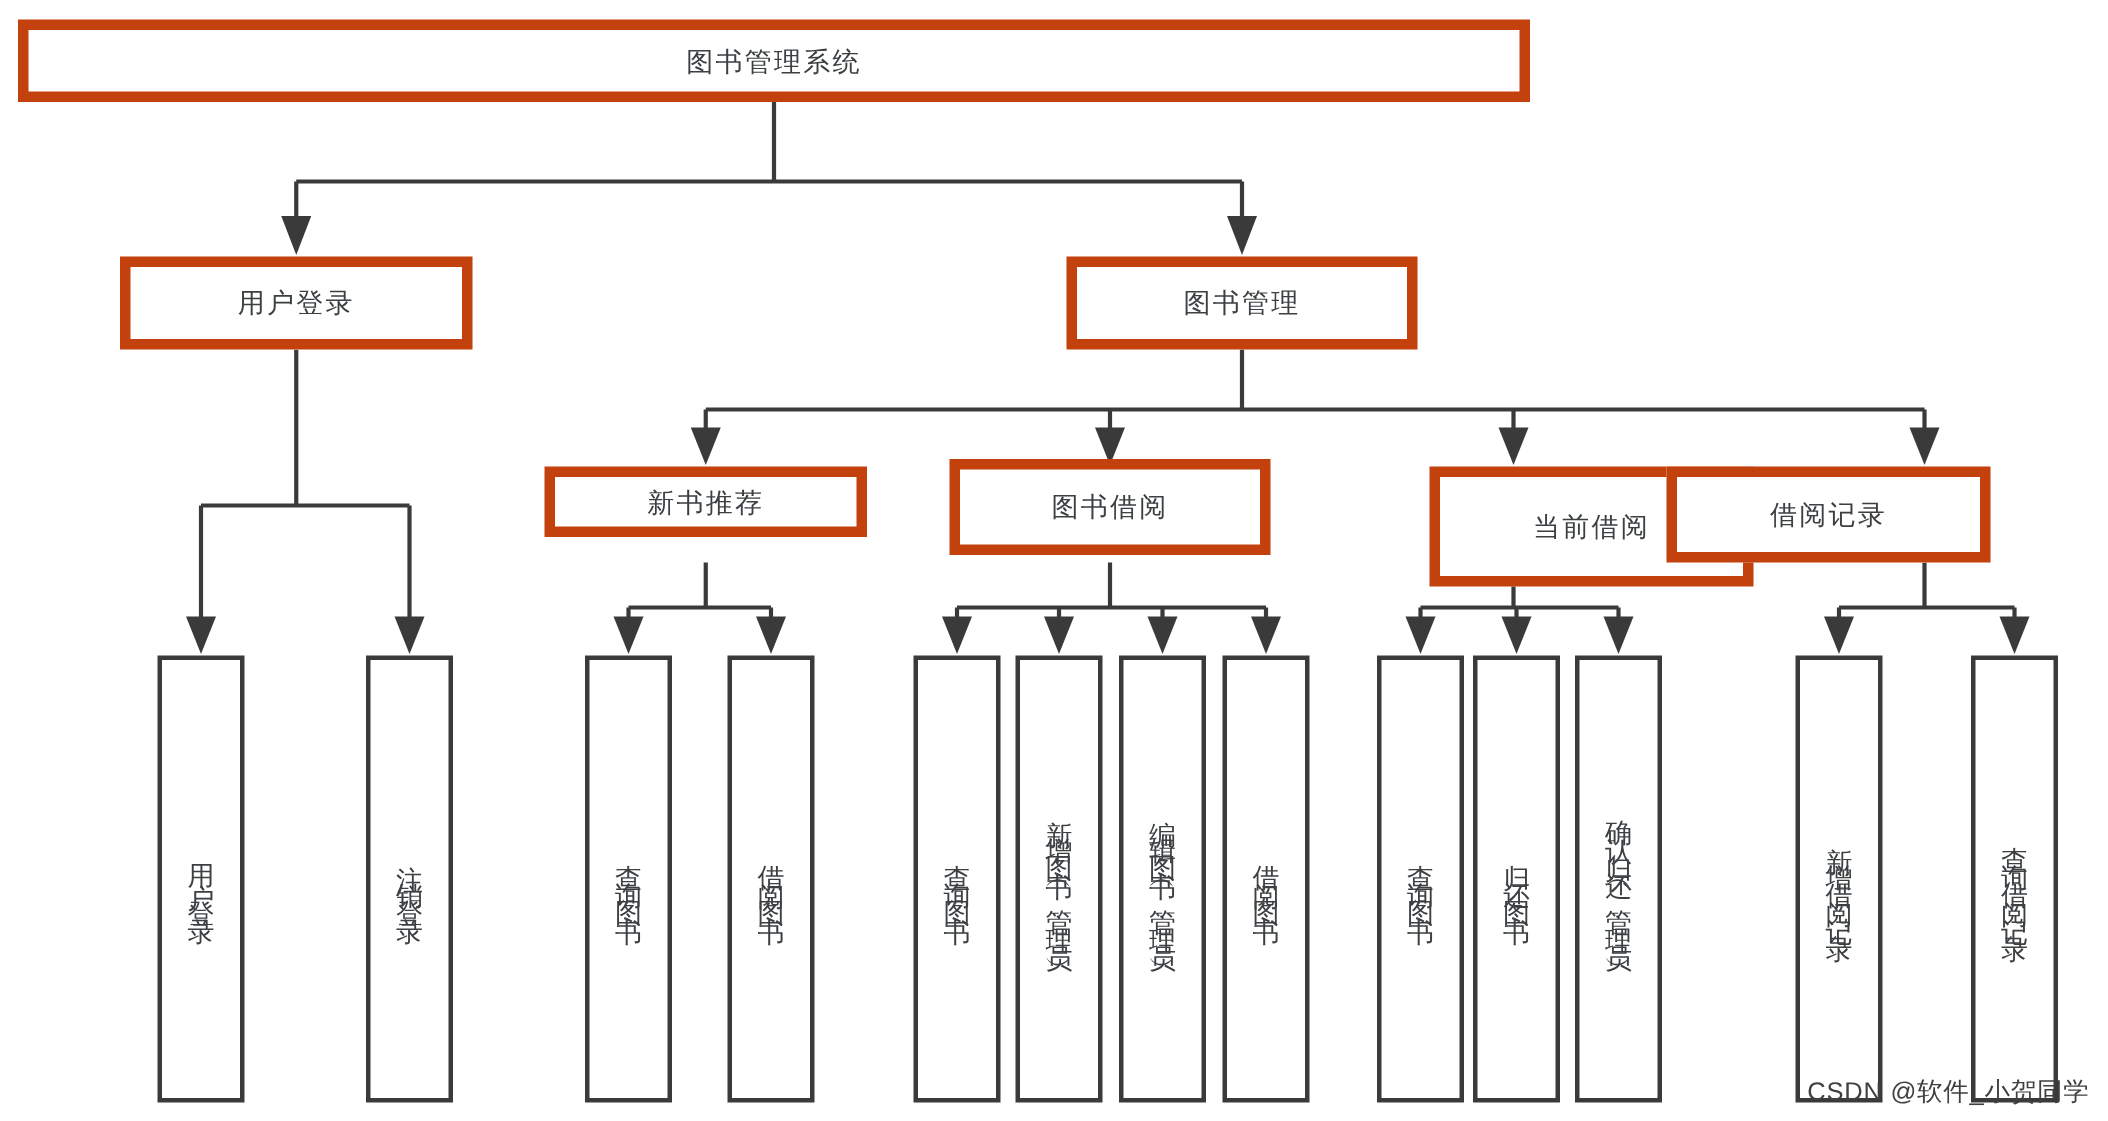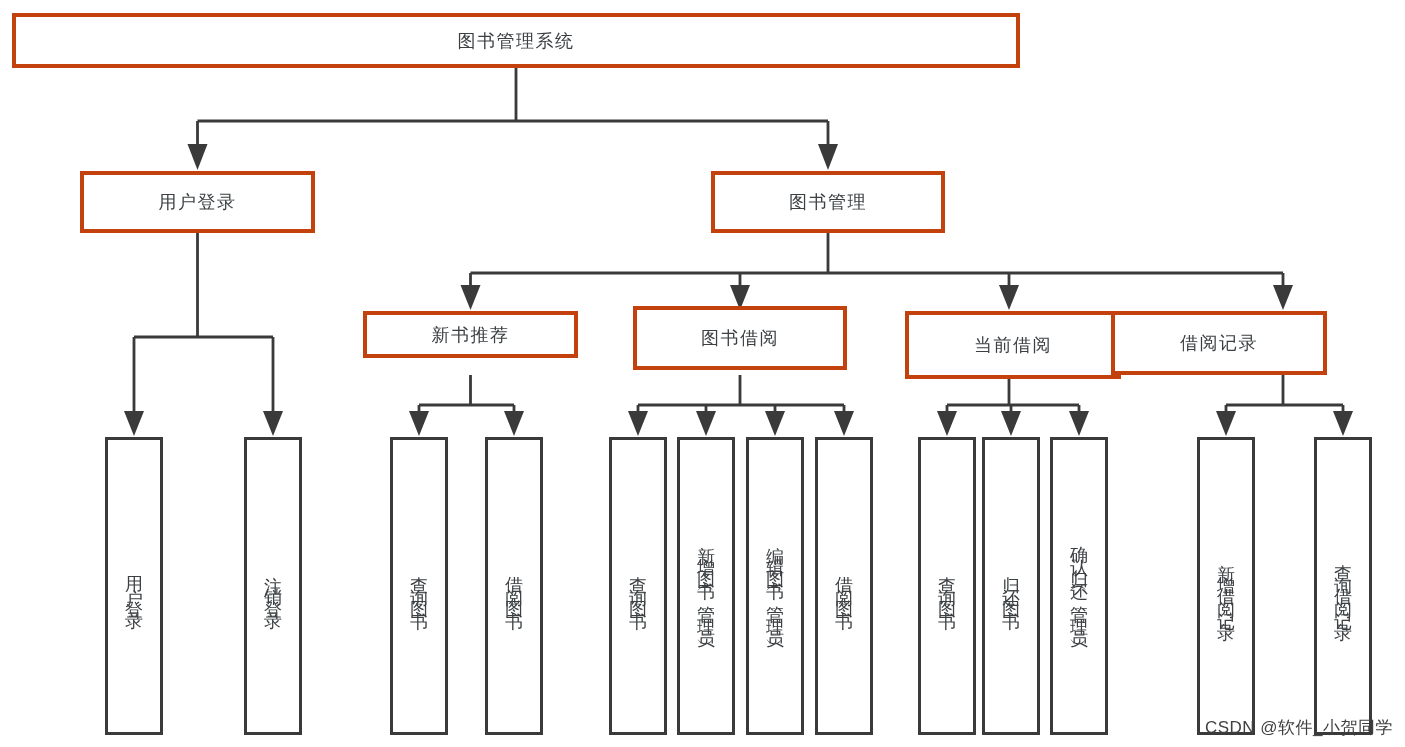--- a/index.html
+++ b/index.html
@@ -17,21 +17,21 @@
   }
   #connectors {
     position: absolute;
     left: 0; top: 0;
     width: 1405px;
     height: 747px;
   }
   .hbox {
     position: absolute;
     box-sizing: border-box;
-    border: 4px solid #c2410c;
+    border: 7px solid #c2410c;
     background: #ffffff;
     display: flex;
     align-items: center;
     justify-content: center;
     font-size: 18px;
     letter-spacing: 1.5px;
     color: #3c4043;
   }
   .vbox {
     position: absolute;
@@ -112,21 +112,21 @@
     </g>
   </svg>
 
   <div class="hbox" style="left:12px; top:13px; width:1008px; height:55px;">图书管理系统</div>
 
   <div class="hbox" style="left:80px; top:171px; width:235px; height:62px;">用户登录</div>
   <div class="hbox" style="left:711px; top:171px; width:234px; height:62px;text-align:right;">图书管理</div>
 
   <div class="hbox" style="left:363px; top:311px; width:215px; height:47px;">新书推荐</div>
   <div class="hbox" style="left:633px; top:306px; width:214px; height:64px;">图书借阅</div>
-  <div class="hbox" style="left:905px; top:311px; width:216px; height:68px;">当前借阅</div>
+  <div class="hbox" style="left:953px; top:311px; width:216px; height:80px;">当前借阅</div>
   <div class="hbox" style="left:1111px; top:311px; width:216px; height:64px;">借阅记录</div>
 
   <div class="vbox" style="left:105px;">
     <span class="vtext">用户登录</span>
   </div>
   <div class="vbox" style="left:244px;">
     <span class="vtext">注销登录</span>
   </div>
 
   <div class="vbox" style="left:390px;">

